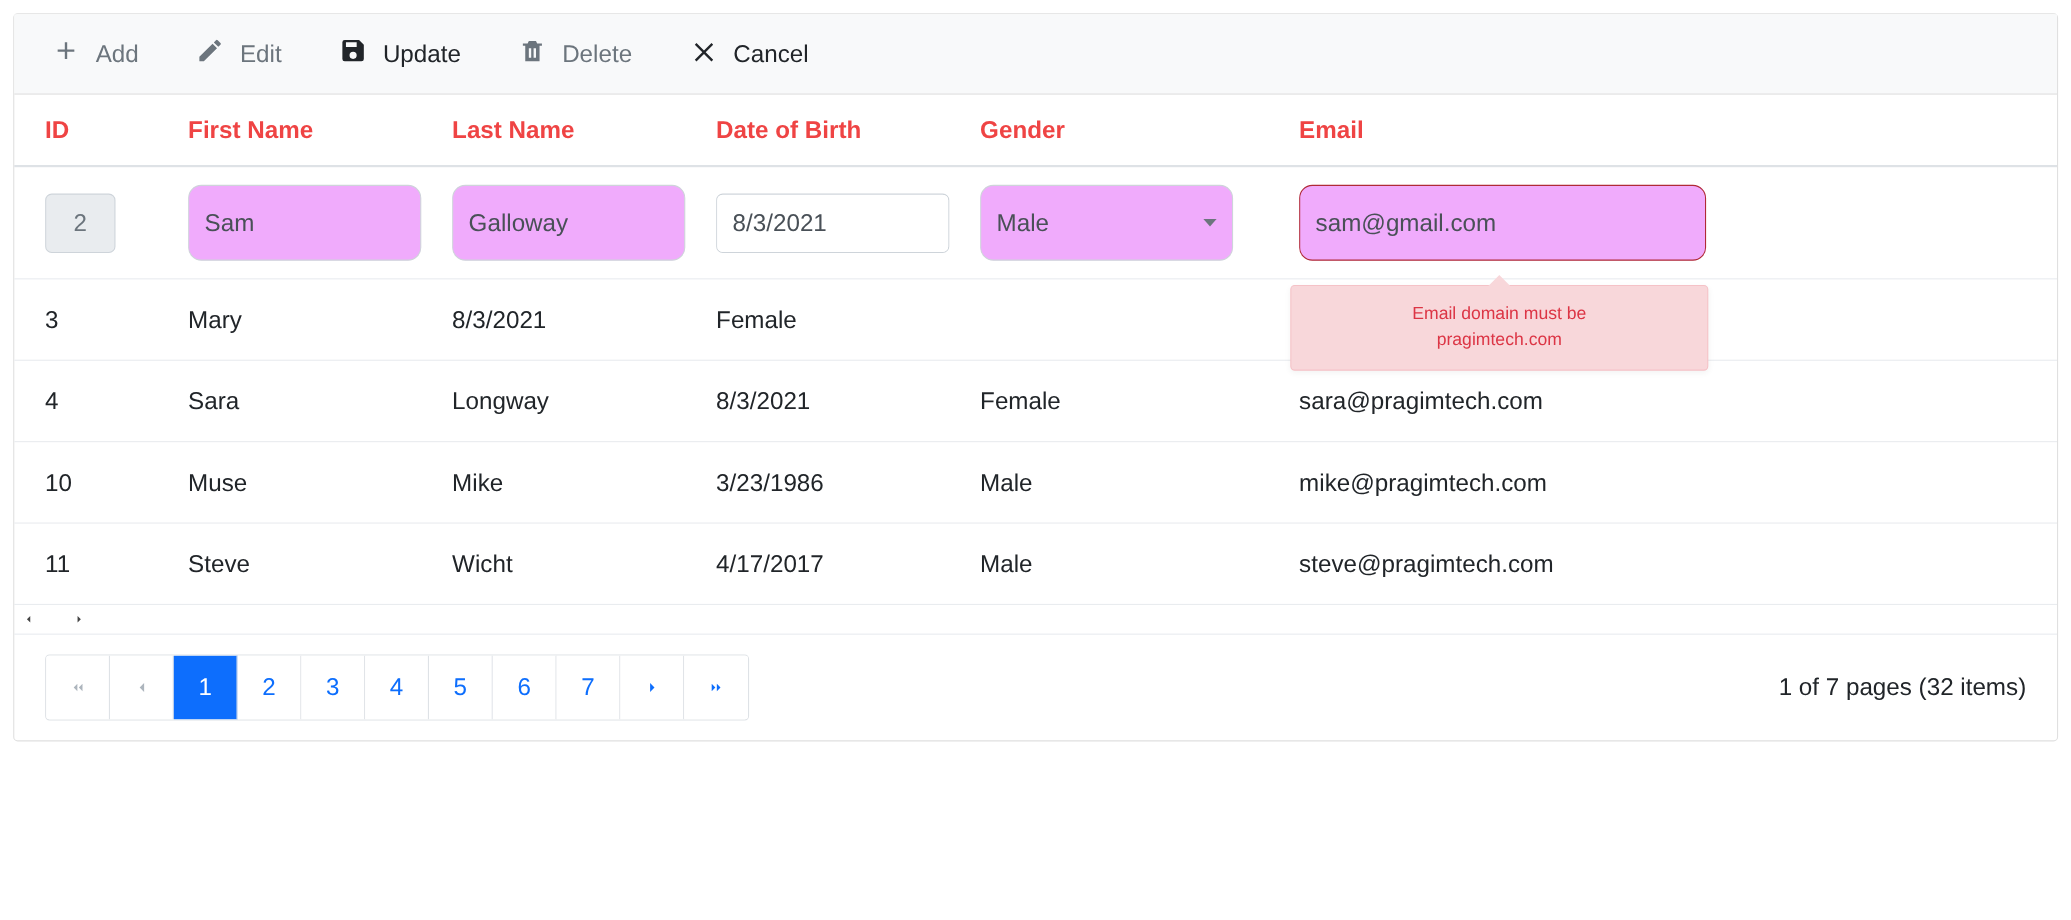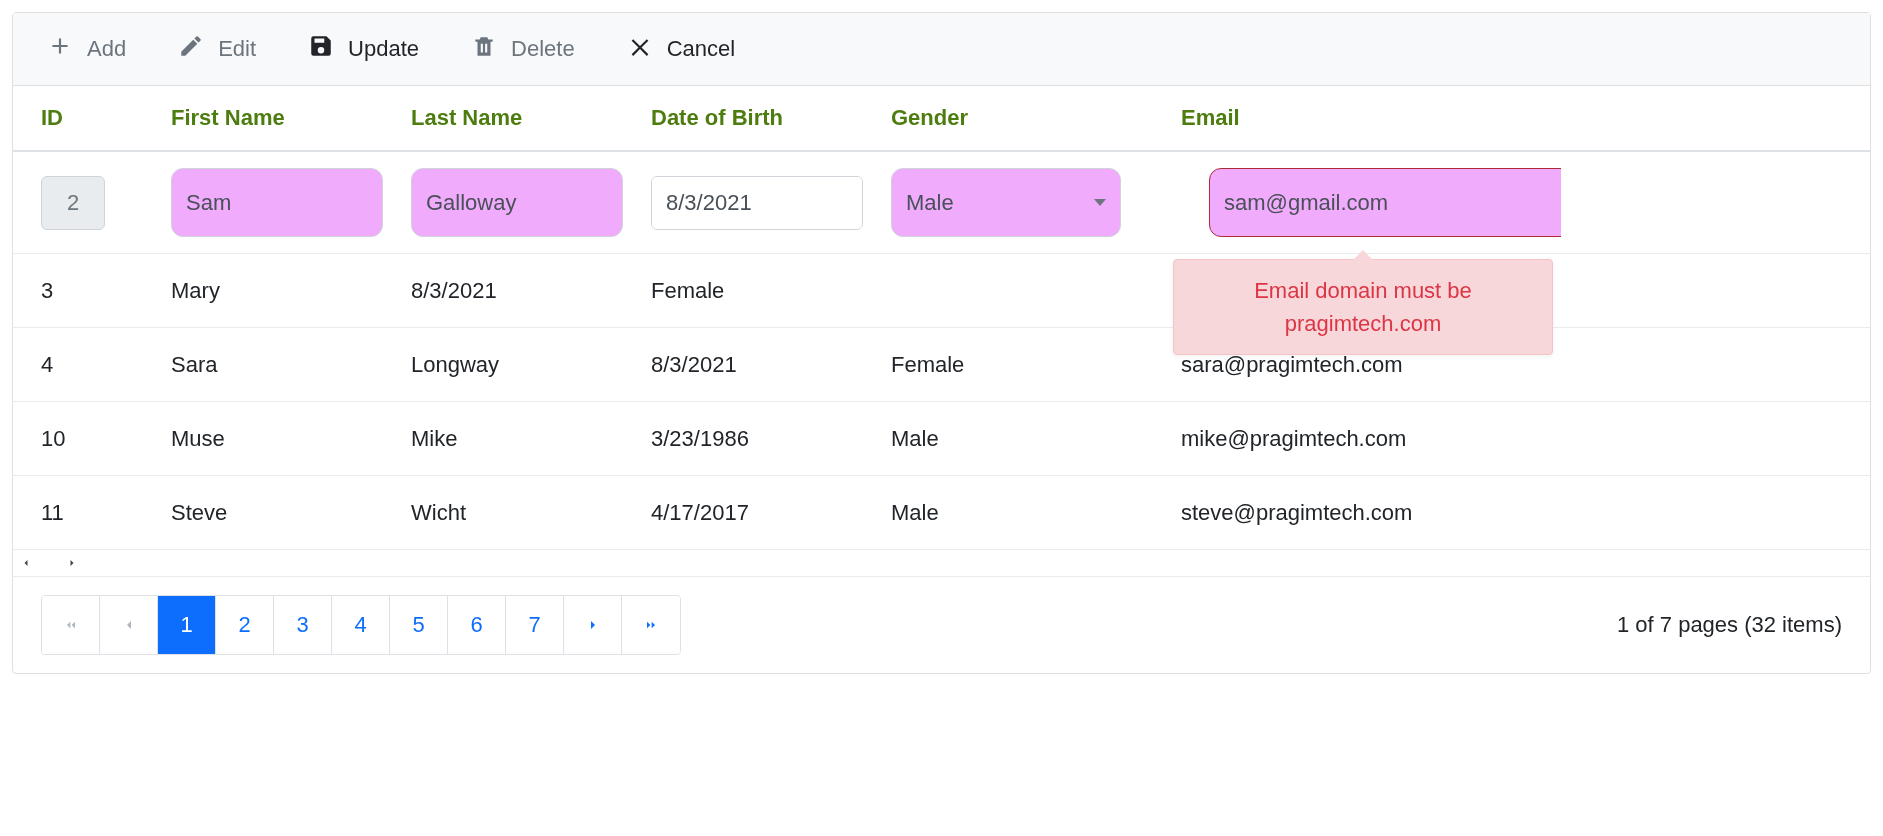--- a/index.html
+++ b/index.html
@@ -51,21 +51,21 @@
   }
   .header-row {
     font-weight: 700;
     border-bottom: 2px solid #dee2e6;
     min-height: 66px;
   }
   .data-row {
     border-bottom: 1px solid #e9ecef;
   }
   .cell { padding: 6px 10px 6px 0; white-space: nowrap; overflow: hidden; text-overflow: ellipsis; color:#212529;}
-  .header-row .cell { color:#4d7c0f; }
+  .header-row .cell { color:#ef4444; }
 
   
   .edit-row { padding-top: 10px; padding-bottom: 10px; }
   .id-badge {
     display: inline-flex;
     align-items: center;
     justify-content: center;
     width: 64px; height: 54px;
     background: #e9ecef;
     border: 1px solid #ced4da;
@@ -85,33 +85,32 @@
   .date-holder { display:flex; align-items:center; width: 92%; border:1px solid #ced4da; border-radius:6px; height:54px; overflow:hidden;}
   .date-holder .di { flex:1; border:none; height:100%; font:inherit; padding:0 14px; color:#495057; outline:none;}
   .select-input {
     width: 82%;
     display: flex; align-items: center; justify-content:space-between;
     cursor:pointer;
   }
   .select-input .caret { border-top:7px solid #6c757d; border-left:6px solid transparent; border-right:6px solid transparent;}
   .email-input.invalid {
     border: 1px solid #b02a37;
-    margin-left: 28px;
   }
 
   
   .validation-tooltip {
     position: absolute;
     background: #f8d7da;
     color: #dc3545;
     border: 1px solid #f5c2c7;
     border-radius: 4px;
     padding: 14px 24px;
     text-align: center;
-    font-size: 22px;
+    font-size: 16px;
     line-height: 1.5;
     z-index: 10;
     box-shadow: 0 2px 6px rgba(0,0,0,0.05);
   }
   .validation-tooltip::before {
     content:"";
     position:absolute;
     top:-10px; left:50%;
     margin-left:-10px;
     border-left:10px solid transparent;

